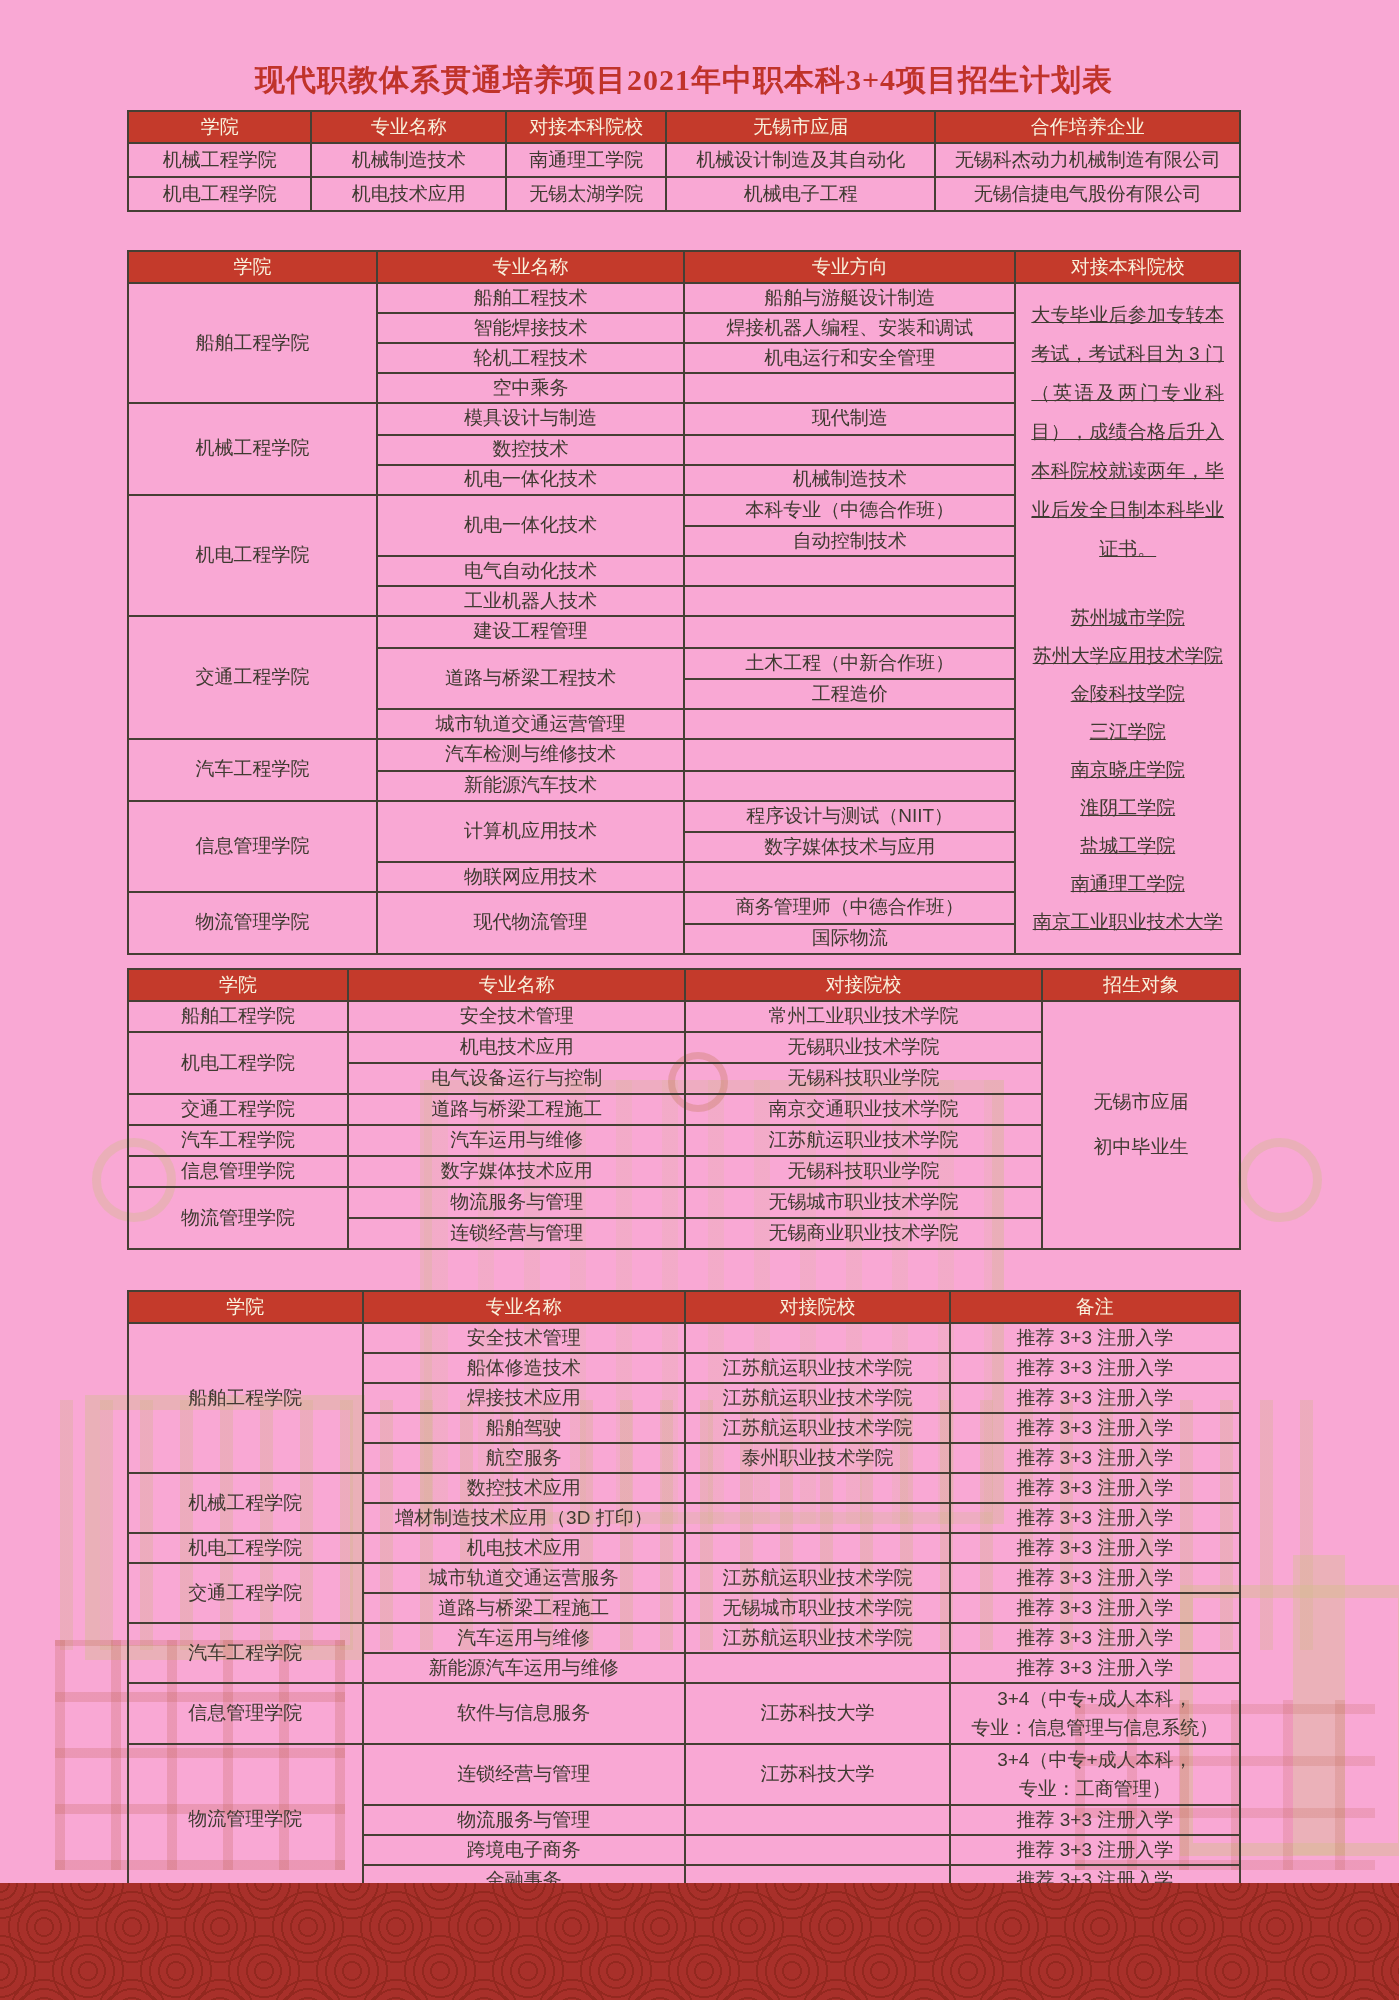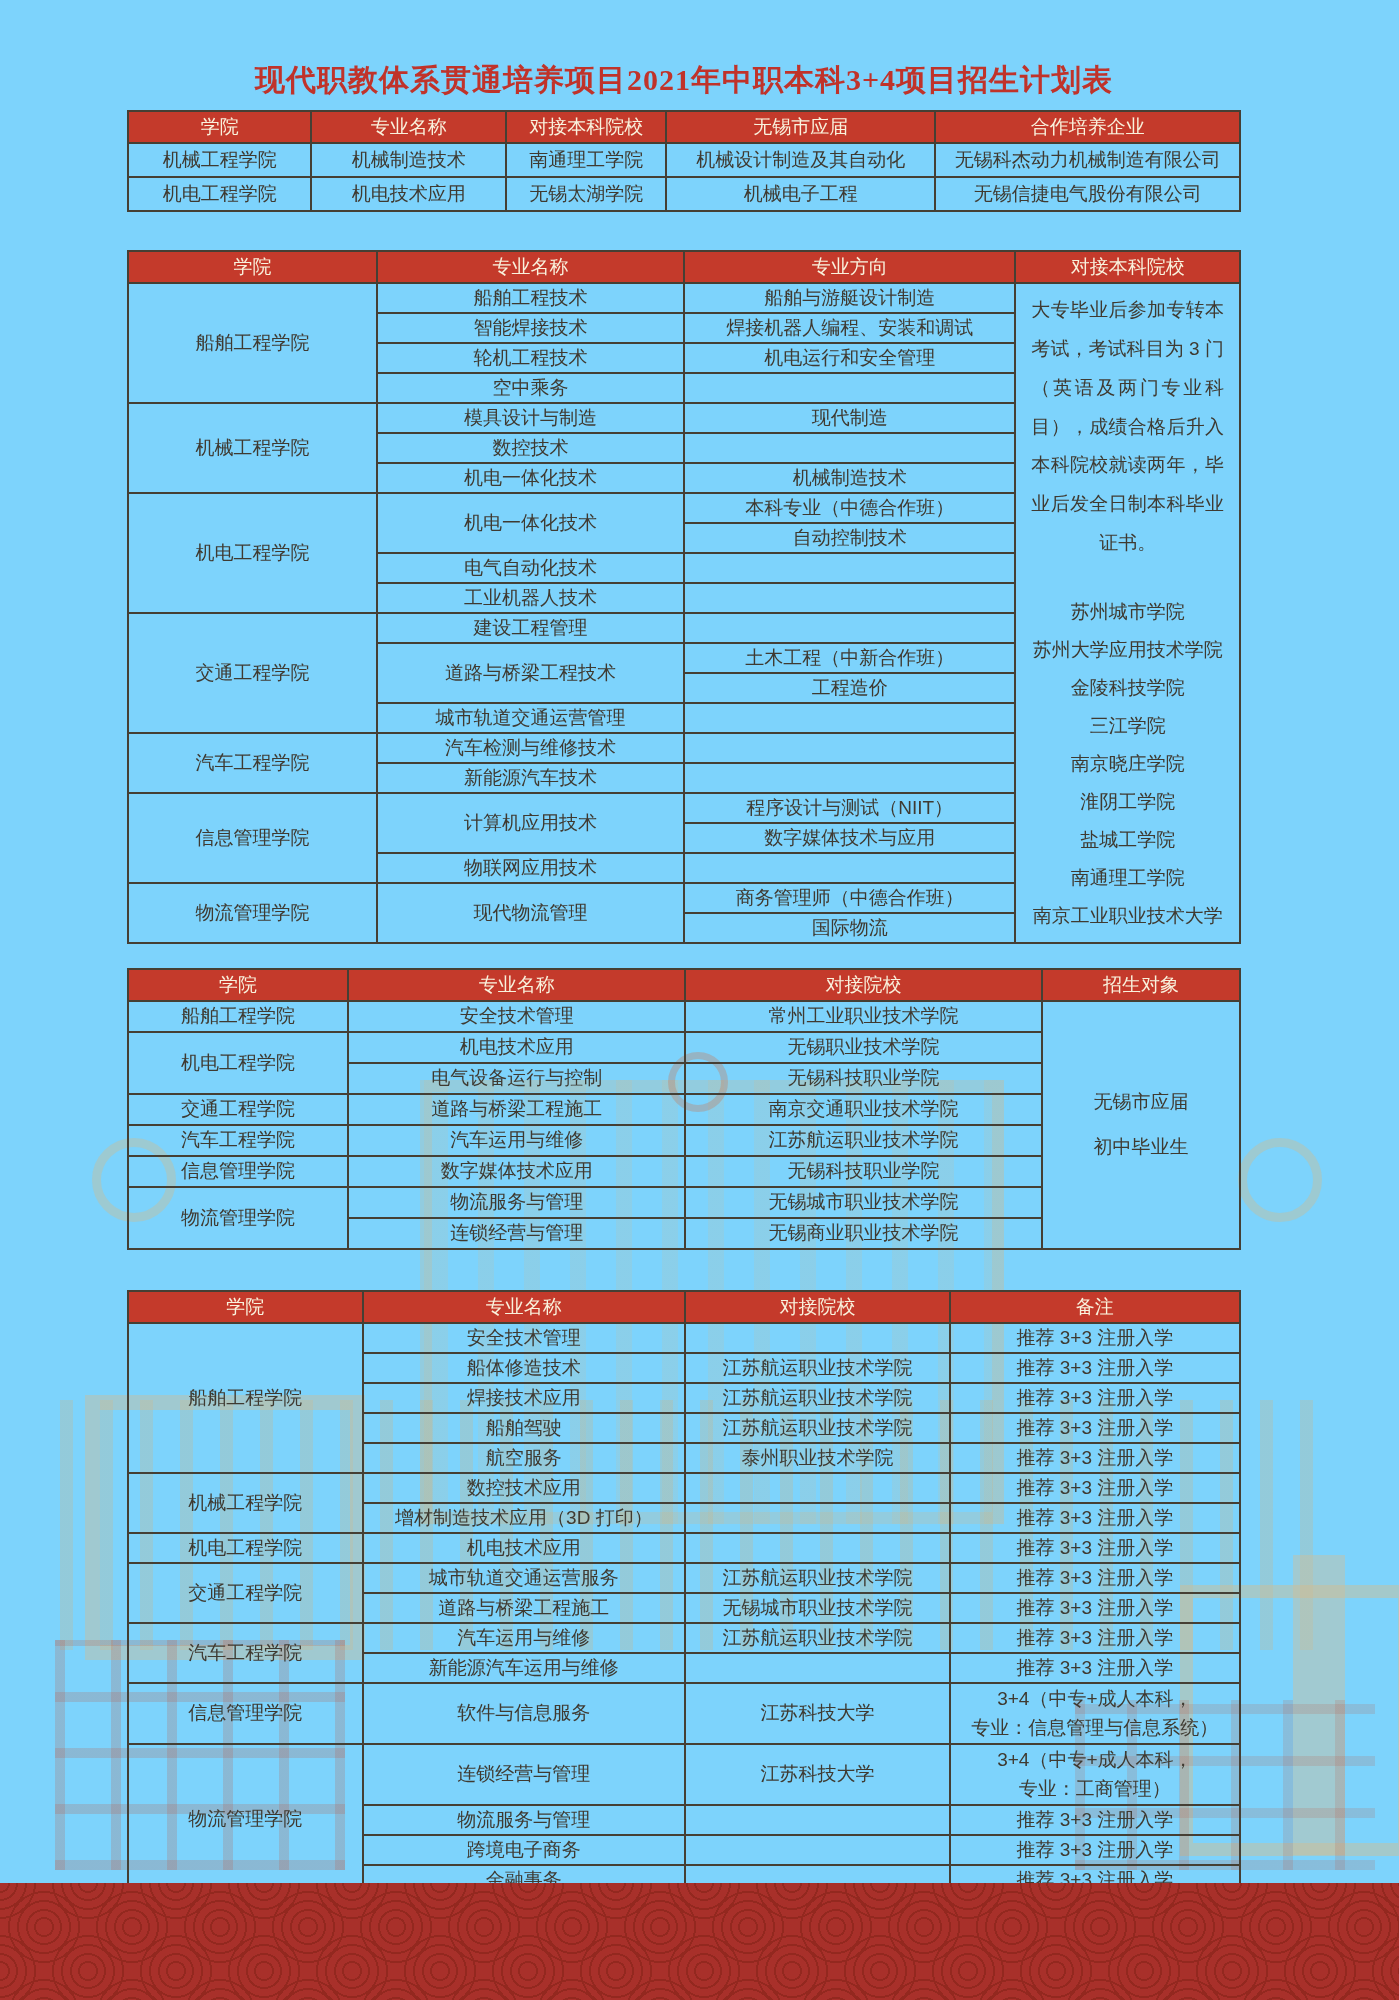--- a/index.html
+++ b/index.html
@@ -1,18 +1,18 @@
 <!DOCTYPE html>
 <html><head>
 <meta charset="utf-8">
 <style>
   html,body{margin:0;padding:0;background:#d9d2bf;}
   .sheet{
     position:relative;width:1399px;height:2000px;margin:0 auto;
-    background:#7dd3fc;overflow:hidden;
+    background:#f9a8d4;overflow:hidden;
     font-family:"Liberation Sans","DejaVu Sans",sans-serif;
   }
   
   .tbl-title{
     position:absolute;left:127px;width:1114px;text-align:center;
     font-family:"Liberation Serif","DejaVu Serif",serif;
     font-weight:bold;font-size:30px;line-height:36px;
     color:#c0332a;letter-spacing:1px;white-space:nowrap;
   }
   #title1{top:62px;}
@@ -35,21 +35,21 @@
   .plan th{
     background:#c43a2b;color:#f9f2dd;
     font-size:19px;font-weight:normal;line-height:1.2;height:28px;
   }
   .plan td{font-size:19px;line-height:1.3;color:#3f3a31;}
   #table1 td{height:30px;}
   #table2 td{height:26px;}
   #table3 td{height:27px;}
   #table4 td{height:26px;}
   #table4 tr.tall td{height:56px;}
-  td.note{padding:4px 15px;}
+  td.note{padding:12px 15px;text-decoration:underline;}
   .note-para{text-align:justify;text-align-last:center;line-height:2.05;}
   .note-list{margin-top:30px;line-height:2.0;}
   td.audience div{line-height:2.35;}
   td.remark2 div{line-height:1.5;}
   
   .wm{position:absolute;pointer-events:none;}
   #wm-gate{
     left:420px;top:1080px;width:560px;height:420px;
     border:12px solid rgba(210,186,140,.26);
     background:repeating-linear-gradient(90deg,rgba(210,186,140,.16) 0 16px,rgba(210,186,140,0) 16px 46px);

